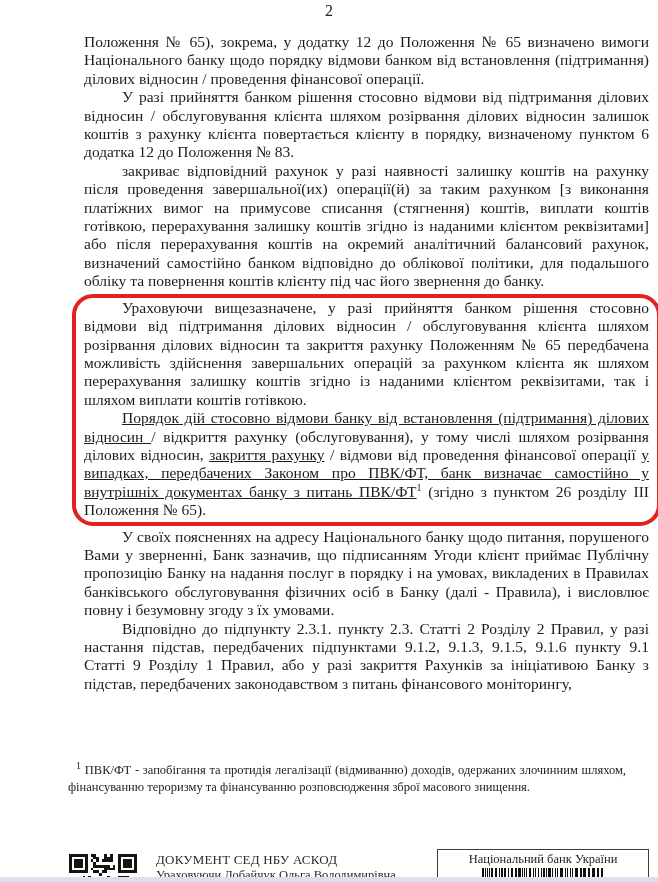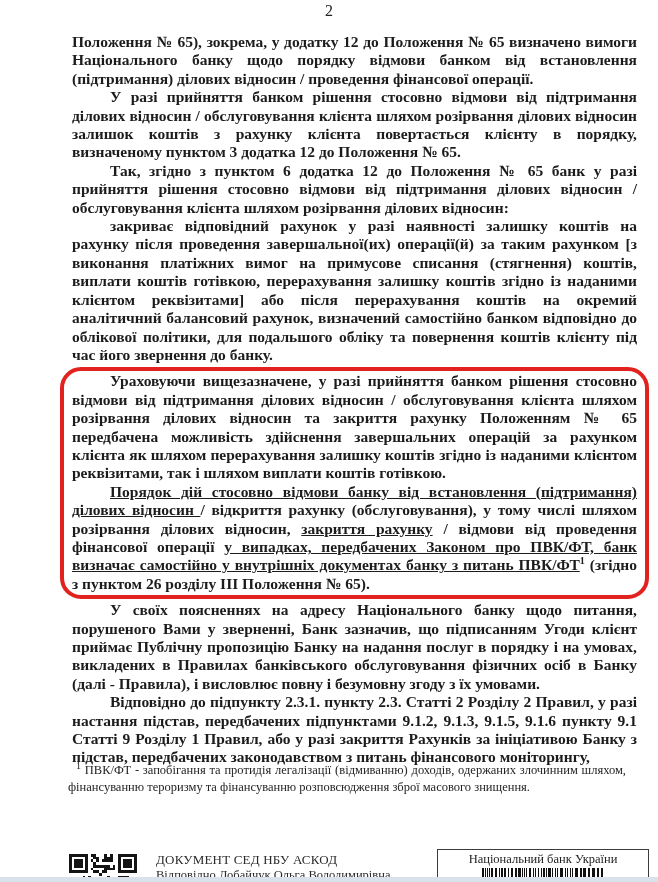--- a/index.html
+++ b/index.html
@@ -5,22 +5,22 @@
   html,body{margin:0;padding:0;background:#ffffff;}
   .page{
     position:relative;width:658px;height:882px;background:#ffffff;overflow:hidden;
     font-family:"Liberation Serif", serif;color:#1c1c1c;
   }
   .page-number{
     position:absolute;top:2px;left:0;right:0;text-align:center;
     font-size:16px;color:#222;
   }
   .doc{
-    position:absolute;left:72px;top:33px;width:565px;
-    font-size:15.5px;line-height:18.4px;text-align:justify;color:#1c1c1c;font-weight:bold;
+    position:absolute;left:84px;top:33px;width:565px;
+    font-size:15.5px;line-height:18.4px;text-align:justify;color:#1c1c1c;
   }
   .para{margin:0;padding:0;}
   .para.indent{text-indent:38px;}
   .hl-box{
     border:4px solid #e2221f;
     margin:3px -12px 2px -12px;
     padding:1px 8px 2px 8px;
   }
   .u{text-decoration:underline;}
   sup{font-size:10px;line-height:0;vertical-align:super;}
@@ -48,22 +48,21 @@
 </head>
 <body>
 
 <div class="page">
 
   <div class="page-number">2</div>
 
   <div class="doc">
     <div>
         <p class="para">Положення № 65), зокрема, у додатку 12 до Положення № 65 визначено вимоги Національного банку щодо порядку відмови банком від встановлення (підтримання) ділових відносин / проведення фінансової операції.</p>
-        <p class="para indent">У разі прийняття банком рішення стосовно відмови від підтримання ділових відносин / обслуговування клієнта шляхом розірвання ділових відносин залишок коштів з рахунку клієнта повертається клієнту в порядку, визначеному пунктом 3 додатка 12 до Положення № 65.</p>
-        <p class="para indent">Так, згідно з пунктом 6 додатка 12 до Положення № 65 банк у разі прийняття рішення стосовно відмови від підтримання ділових відносин / обслуговування клієнта шляхом розірвання ділових відносин:</p>
+        <p class="para indent">У разі прийняття банком рішення стосовно відмови від підтримання ділових відносин / обслуговування клієнта шляхом розірвання ділових відносин залишок коштів з рахунку клієнта повертається клієнту в порядку, визначеному пунктом 6 додатка 12 до Положення № 83.</p>
         <p class="para indent">закриває відповідний рахунок у разі наявності залишку коштів на рахунку після проведення завершальної(их) операції(й) за таким рахунком [з виконання платіжних вимог на примусове списання (стягнення) коштів, виплати коштів готівкою, перерахування залишку коштів згідно із наданими клієнтом реквізитами] або після перерахування коштів на окремий аналітичний балансовий рахунок, визначений самостійно банком відповідно до облікової політики, для подальшого обліку та повернення коштів клієнту під час його звернення до банку.</p>
       </div>
 
     <div class="hl-box" style="border-color: rgb(226, 34, 31); border-radius: 21px;">
       <p class="para indent">Ураховуючи вищезазначене, у разі прийняття банком рішення стосовно відмови від підтримання ділових відносин / обслуговування клієнта шляхом розірвання ділових відносин та закриття рахунку Положенням № 65 передбачена можливість здійснення завершальних операцій за рахунком клієнта як шляхом перерахування залишку коштів згідно із наданими клієнтом реквізитами, так і шляхом виплати коштів готівкою.</p>
       <p class="para indent"><span class="u">Порядок дій стосовно відмови банку від встановлення (підтримання) ділових відносин </span><span>/ відкриття рахунку (обслуговування), у тому числі шляхом розірвання ділових відносин, </span><span class="u">закриття рахунку</span><span> / відмови від проведення фінансової операції </span><span class="u">у випадках, передбачених Законом про ПВК/ФТ, банк визначає самостійно у внутрішніх документах банку з питань ПВК/ФТ</span><sup>1</sup><span> (згідно з пунктом 26 розділу ІІІ Положення № 65).</span></p>
     </div>
 
     <div>
         <p class="para indent">У своїх поясненнях на адресу Національного банку щодо питання, порушеного Вами у зверненні, Банк зазначив, що підписанням Угоди клієнт приймає Публічну пропозицію Банку на надання послуг в порядку і на умовах, викладених в Правилах банківського обслуговування фізичних осіб в Банку (далі - Правила), і висловлює повну і безумовну згоду з їх умовами.</p>
@@ -257,21 +256,21 @@
         <rect x="18" y="0" width="7" height="7" fill="#141414"></rect>
         <rect x="19" y="1" width="5" height="5" fill="#ffffff"></rect>
         <rect x="20" y="2" width="3" height="3" fill="#141414"></rect>
         <rect x="0" y="18" width="7" height="7" fill="#141414"></rect>
         <rect x="1" y="19" width="5" height="5" fill="#ffffff"></rect>
         <rect x="2" y="20" width="3" height="3" fill="#141414"></rect>
       </svg>
 
     <div class="sig">
       <p class="line system">ДОКУМЕНТ СЕД НБУ АСКОД</p>
-      <p class="line">Відповідно Лобайчук Ольга Володимирівна</p>
+      <p class="line">Ураховуючи Лобайчук Ольга Володимирівна</p>
       <p class="line">Дійсний до:11.07.2027 16:20:56</p>
     </div>
 
     <div class="stamp">
       <div class="org">Національний банк України</div>
       <svg class="barcode" id="barcode-svg" viewBox="0 0 122 25" preserveAspectRatio="none" shape-rendering="crispEdges">
           <rect x="0" y="0" width="2" height="25" fill="#111111"></rect>
           <rect x="3" y="0" width="1" height="25" fill="#111111"></rect>
           <rect x="5" y="0" width="1" height="25" fill="#111111"></rect>
           <rect x="7" y="0" width="1" height="25" fill="#111111"></rect>

